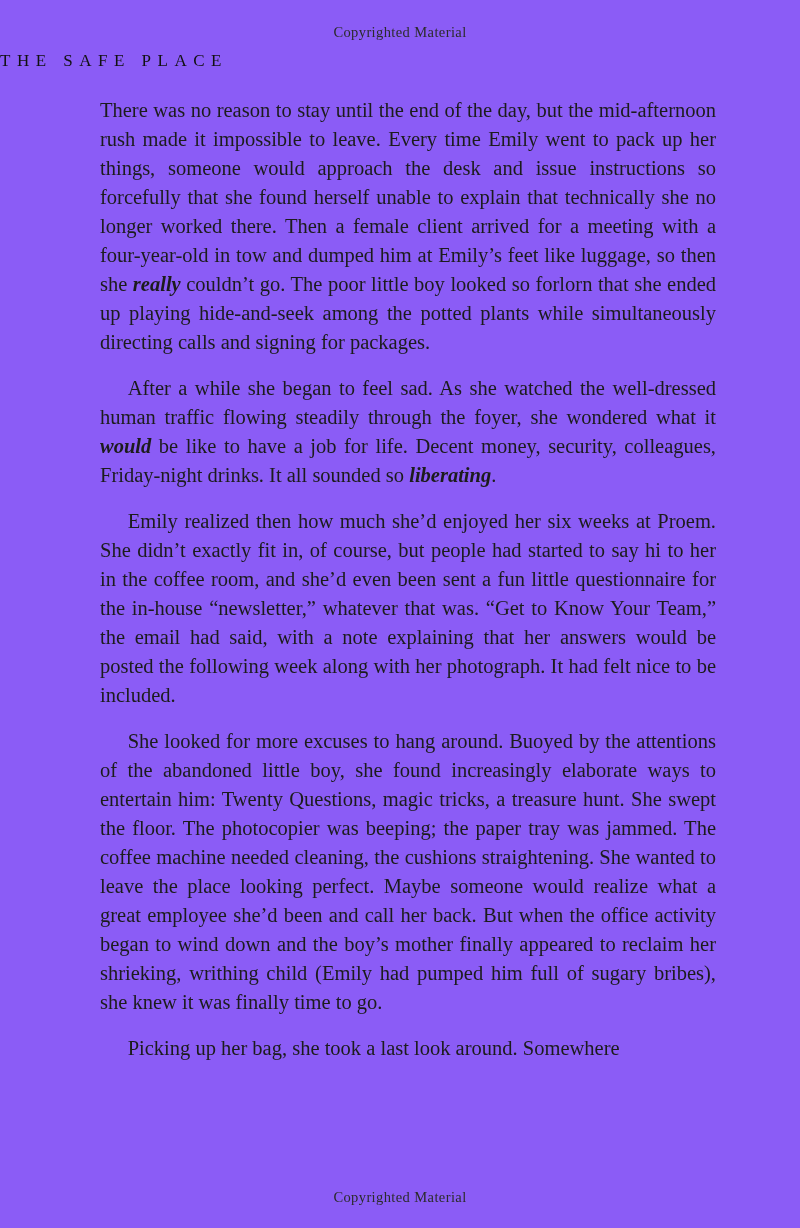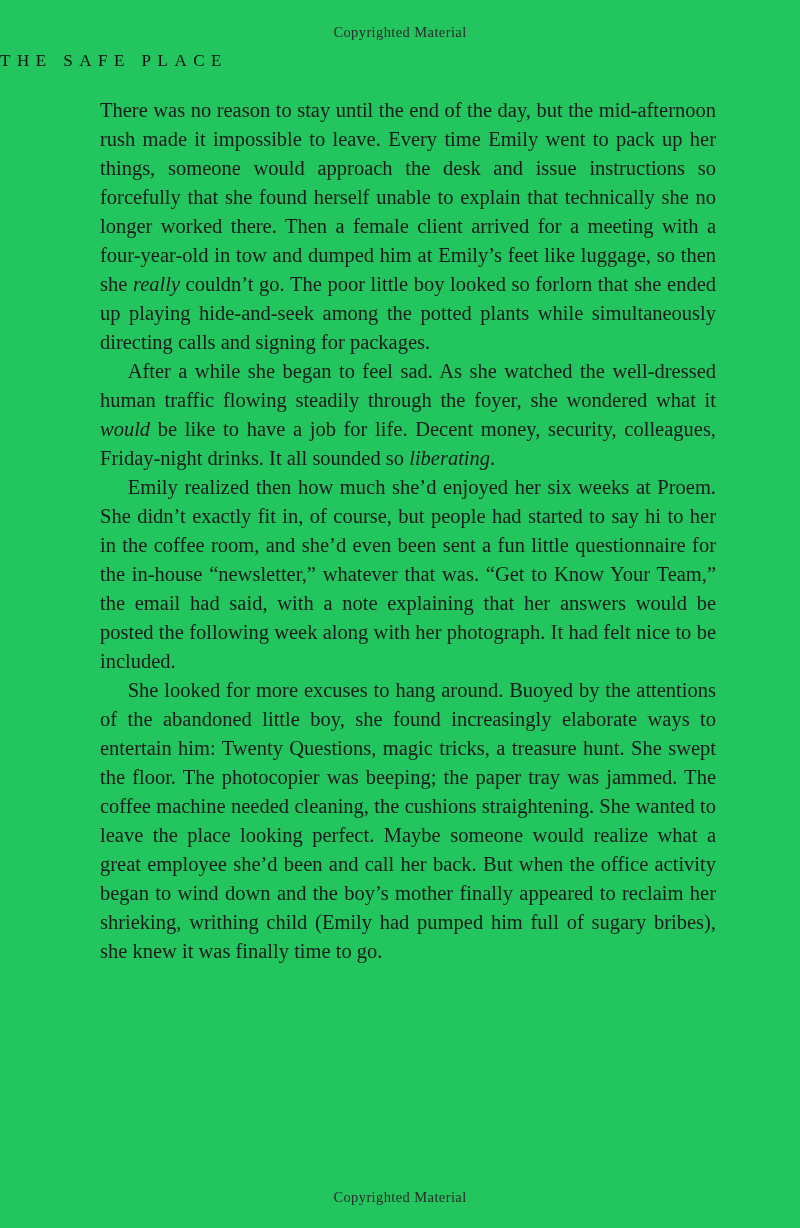--- a/index.html
+++ b/index.html
@@ -5,21 +5,21 @@
   html, body {
     margin: 0;
     padding: 0;
     background: #ffffff;
   }
   .page {
     position: relative;
     width: 800px;
     height: 1228px;
     margin: 0 auto;
-    background: #22c55e;
+    background: #8b5cf6;
     font-family: "Liberation Serif", "DejaVu Serif", serif;
     color: #1c1c1c;
     box-sizing: border-box;
     overflow: hidden;
   }
   .top-notice {
     padding-top: 24px;
     text-align: center;
     font-size: 14.5px;
     letter-spacing: 0.4px;
@@ -39,23 +39,25 @@
     font-size: 20.5px;
     line-height: 29px;
     text-align: justify;
   }
   .body-text p {
     margin: 0;
     padding: 0;
   }
   .body-text p.indent {
     text-indent: 1.35em;
+    margin-top: 17px;
   }
   .body-text em {
     font-style: italic;
+    font-weight: bold;
   }
   .footer {
     position: absolute;
     left: 0;
     right: 0;
     bottom: 22px;
     text-align: center;
   }
   .page-number {
     font-size: 19px;
@@ -75,19 +77,20 @@
 
   <div class="top-notice">Copyrighted Material</div>
 
   <div class="book-title">THE SAFE PLACE</div>
 
   <div class="body-text">
       <p class=""><span>There was no reason to stay until the end of the day, but the mid-afternoon rush made it impossible to leave. Every time Emily went to pack up her things, someone would approach the desk and issue instructions so forcefully that she found herself unable to explain that technically she no longer worked there. Then a female client arrived for a meeting with a four-year-old in tow and dumped him at Emily’s feet like luggage, so then she </span><em>really</em><span> couldn’t go. The poor little boy looked so forlorn that she ended up playing hide-and-seek among the potted plants while simultaneously directing calls and signing for packages.</span></p>
       <p class="indent"><span>After a while she began to feel sad. As she watched the well-dressed human traffic flowing steadily through the foyer, she wondered what it </span><em>would</em><span> be like to have a job for life. Decent money, security, colleagues, Friday-night drinks. It all sounded so </span><em>liberating</em><span>.</span></p>
       <p class="indent"><span>Emily realized then how much she’d enjoyed her six weeks at Proem. She didn’t exactly fit in, of course, but people had started to say hi to her in the coffee room, and she’d even been sent a fun little questionnaire for the in-house “newsletter,” whatever that was. “Get to Know Your Team,” the email had said, with a note explaining that her answers would be posted the following week along with her photograph. It had felt nice to be included.</span></p>
       <p class="indent"><span>She looked for more excuses to hang around. Buoyed by the attentions of the abandoned little boy, she found increasingly elaborate ways to entertain him: Twenty Questions, magic tricks, a treasure hunt. She swept the floor. The photocopier was beeping; the paper tray was jammed. The coffee machine needed cleaning, the cushions straightening. She wanted to leave the place looking perfect. Maybe someone would realize what a great employee she’d been and call her back. But when the office activity began to wind down and the boy’s mother finally appeared to reclaim her shrieking, writhing child (Emily had pumped him full of sugary bribes), she knew it was finally time to go.</span></p>
+      <p class="indent"><span>Picking up her bag, she took a last look around. Somewhere</span></p>
     </div>
 
   <div class="footer">
     <div class="bottom-notice">Copyrighted Material</div>
   </div>
 
 </div>
 
 </body></html>

